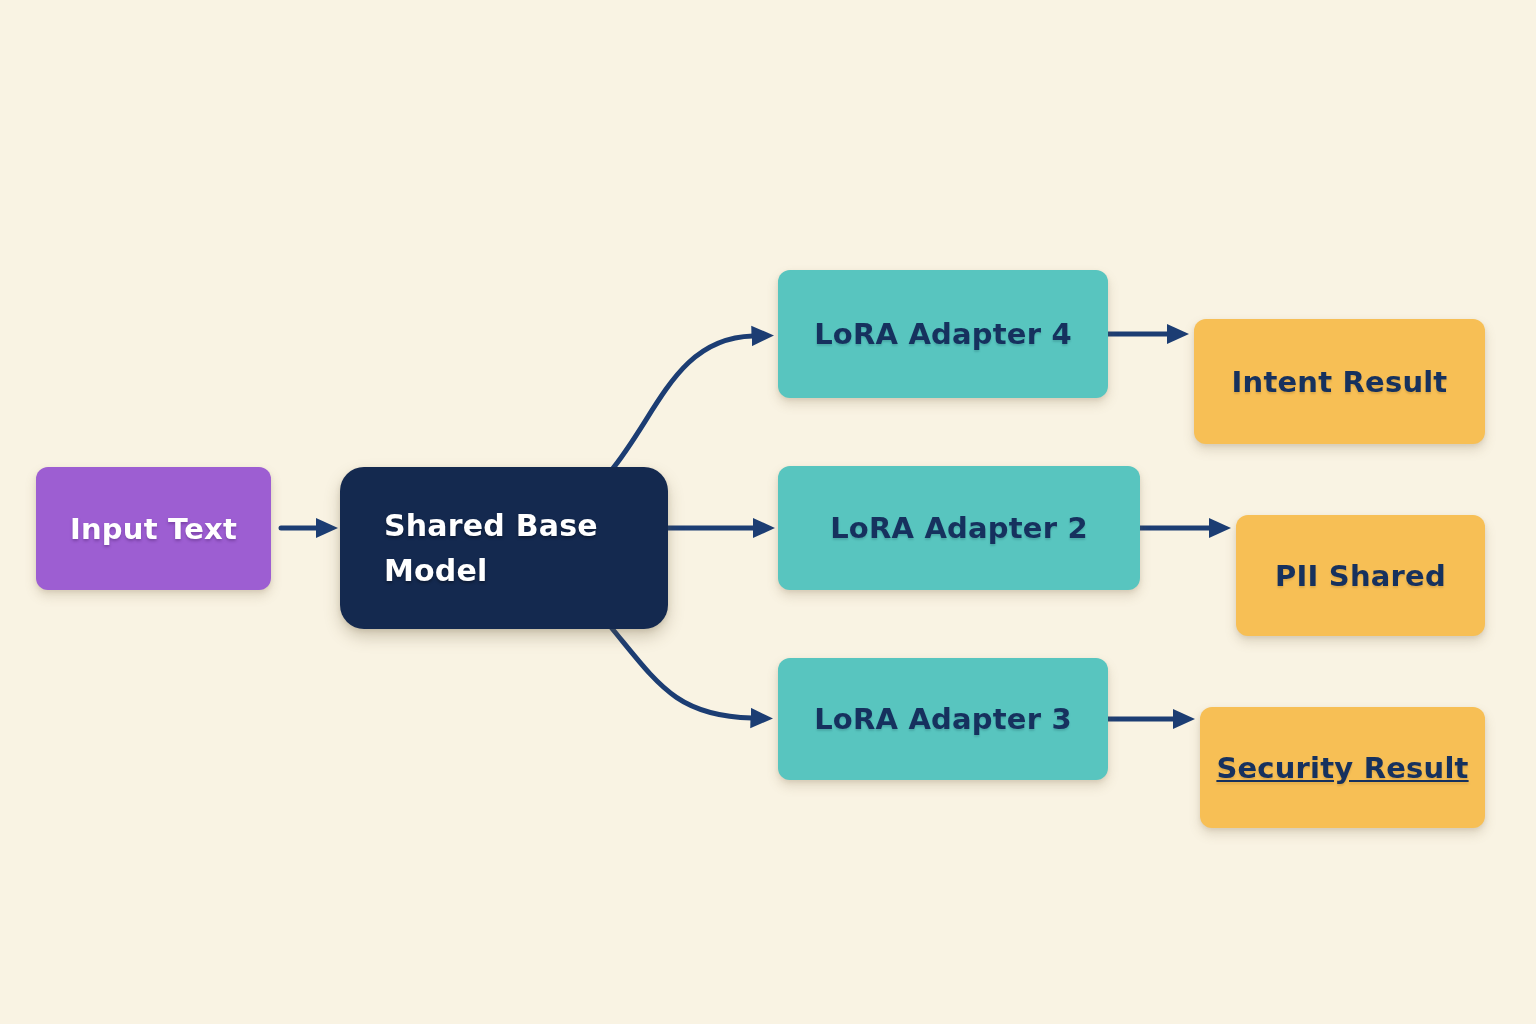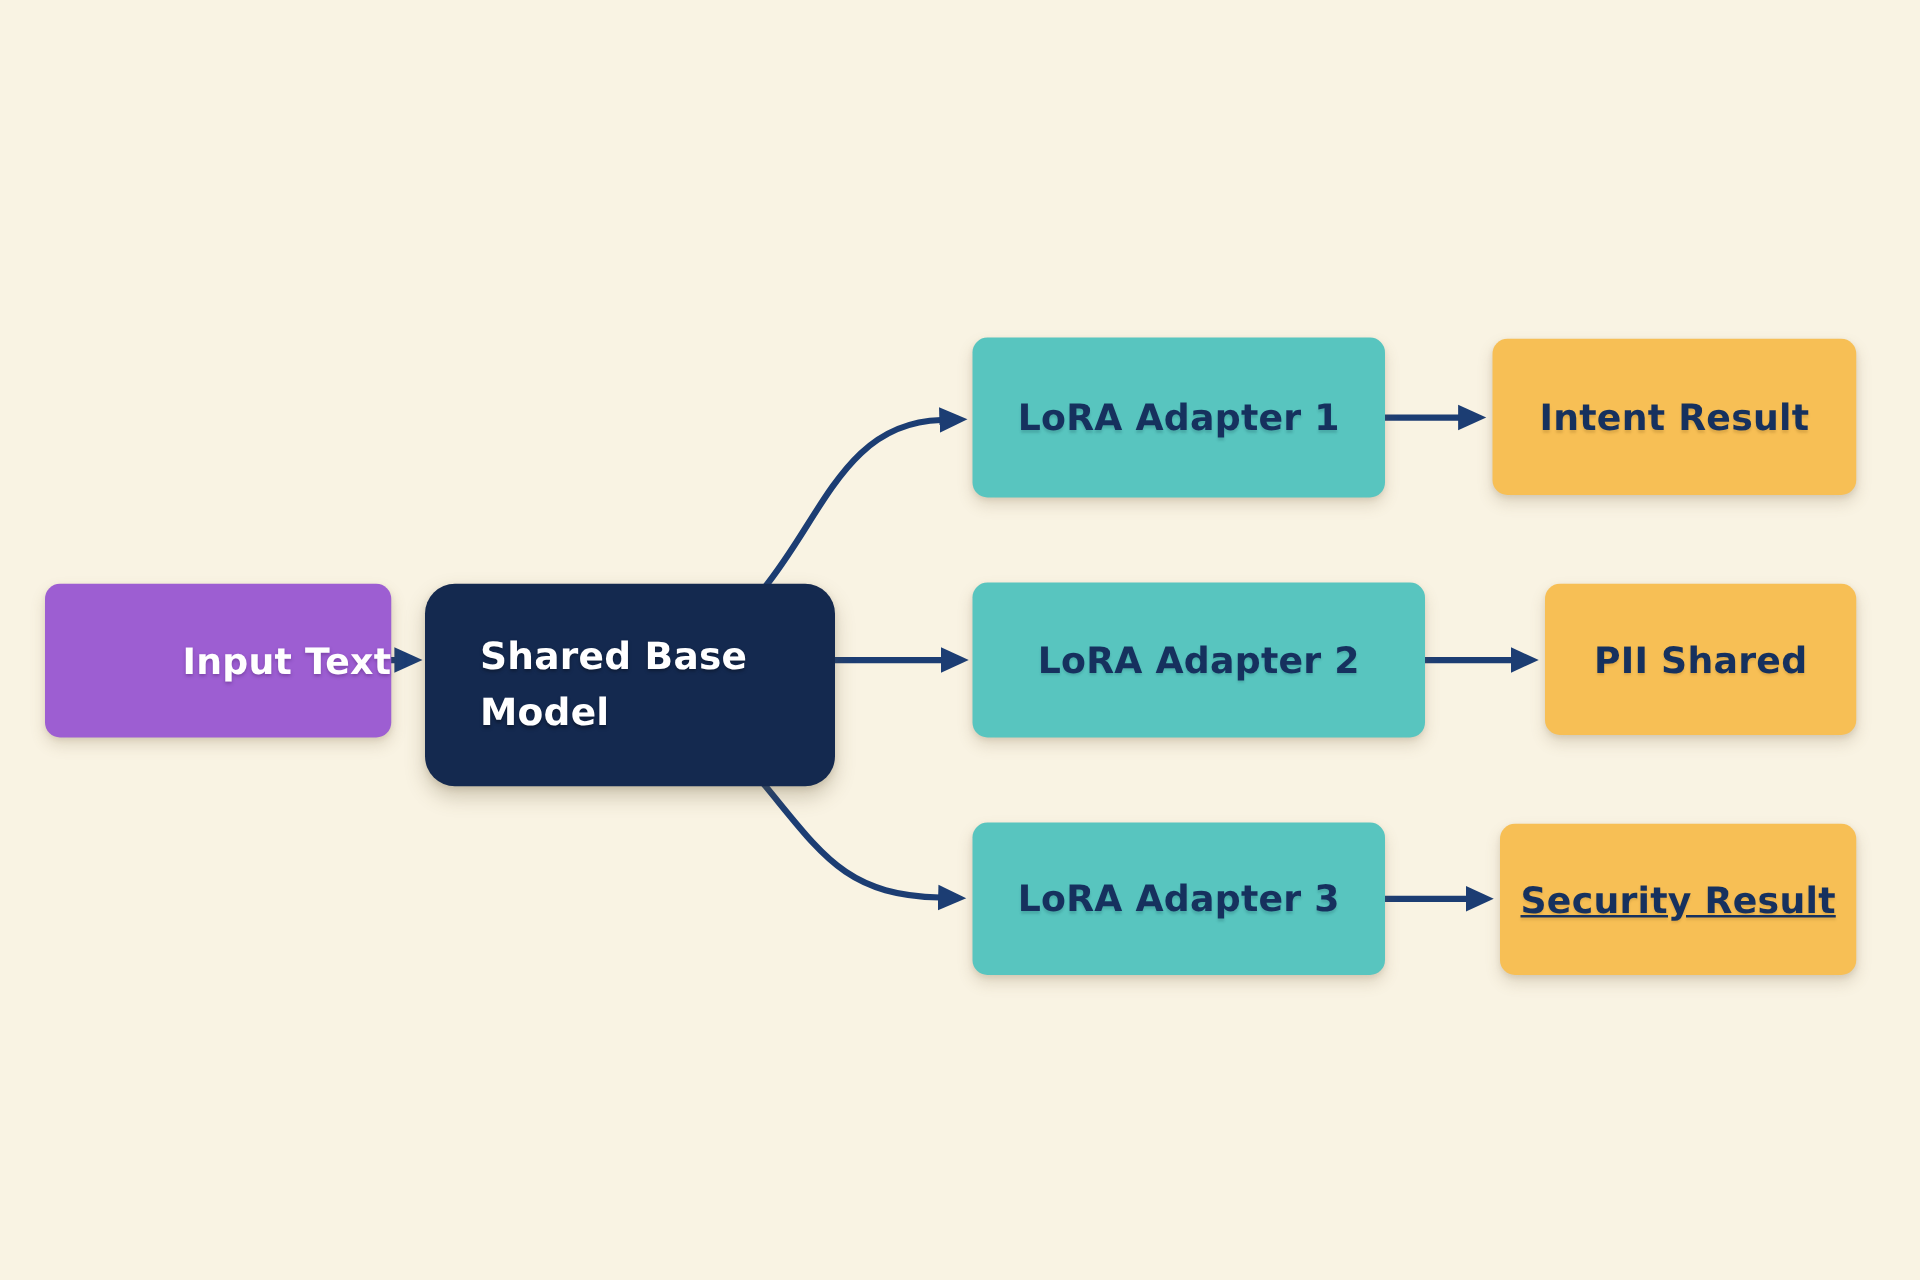--- a/index.html
+++ b/index.html
@@ -71,22 +71,23 @@
     text-shadow: 0 2px 3px rgba(0,0,0,0.35);
     box-shadow: 0 8px 16px rgba(100,85,55,0.28), 0 2px 5px rgba(100,85,55,0.15);
   }
   .node--teal {
     background: var(--teal);
     text-shadow: 0 2px 2px rgba(13,55,66,0.18);
   }
   .node--yellow {
     background: var(--yellow);
     text-shadow: 0 2px 2px rgba(110,70,10,0.18);
+    margin-top: 48px;
   }
-  #n-input    { left: 36px;   top: 467px; width: 277px; height: 123px; justify-content: flex-end; }
+  #n-input    { left: 36px;   top: 467px; width: 235px; height: 123px; }
   #n-base     { left: 340px;  top: 467px; width: 328px; height: 162px; }
   #n-a1       { left: 778px;  top: 270px; width: 330px; height: 128px; }
   #n-intent   { left: 1194px; top: 271px; width: 291px; height: 125px; }
   #n-a2       { left: 778px;  top: 466px; width: 362px; height: 124px; }
   #n-pii      { left: 1236px; top: 467px; width: 249px; height: 121px; }
   #n-a3       { left: 778px;  top: 658px; width: 330px; height: 122px; }
   #n-security { left: 1200px; top: 659px; width: 285px; height: 121px; text-decoration: underline; }
 </style>
 </head>
 <body>
@@ -110,21 +111,21 @@
 
   <div id="n-input" class="node node--purple">
     <span>Input Text</span>
   </div>
 
   <div id="n-base" class="node node--navy">
     <span>Shared Base Model</span>
   </div>
 
   <div id="n-a1" class="node node--teal">
-    <span>LoRA Adapter 1</span>
+    <span>LoRA Adapter 4</span>
   </div>
 
   <div id="n-intent" class="node node--yellow">
     <span>Intent Result</span>
   </div>
 
   <div id="n-a2" class="node node--teal">
     <span>LoRA Adapter 2</span>
   </div>
 

